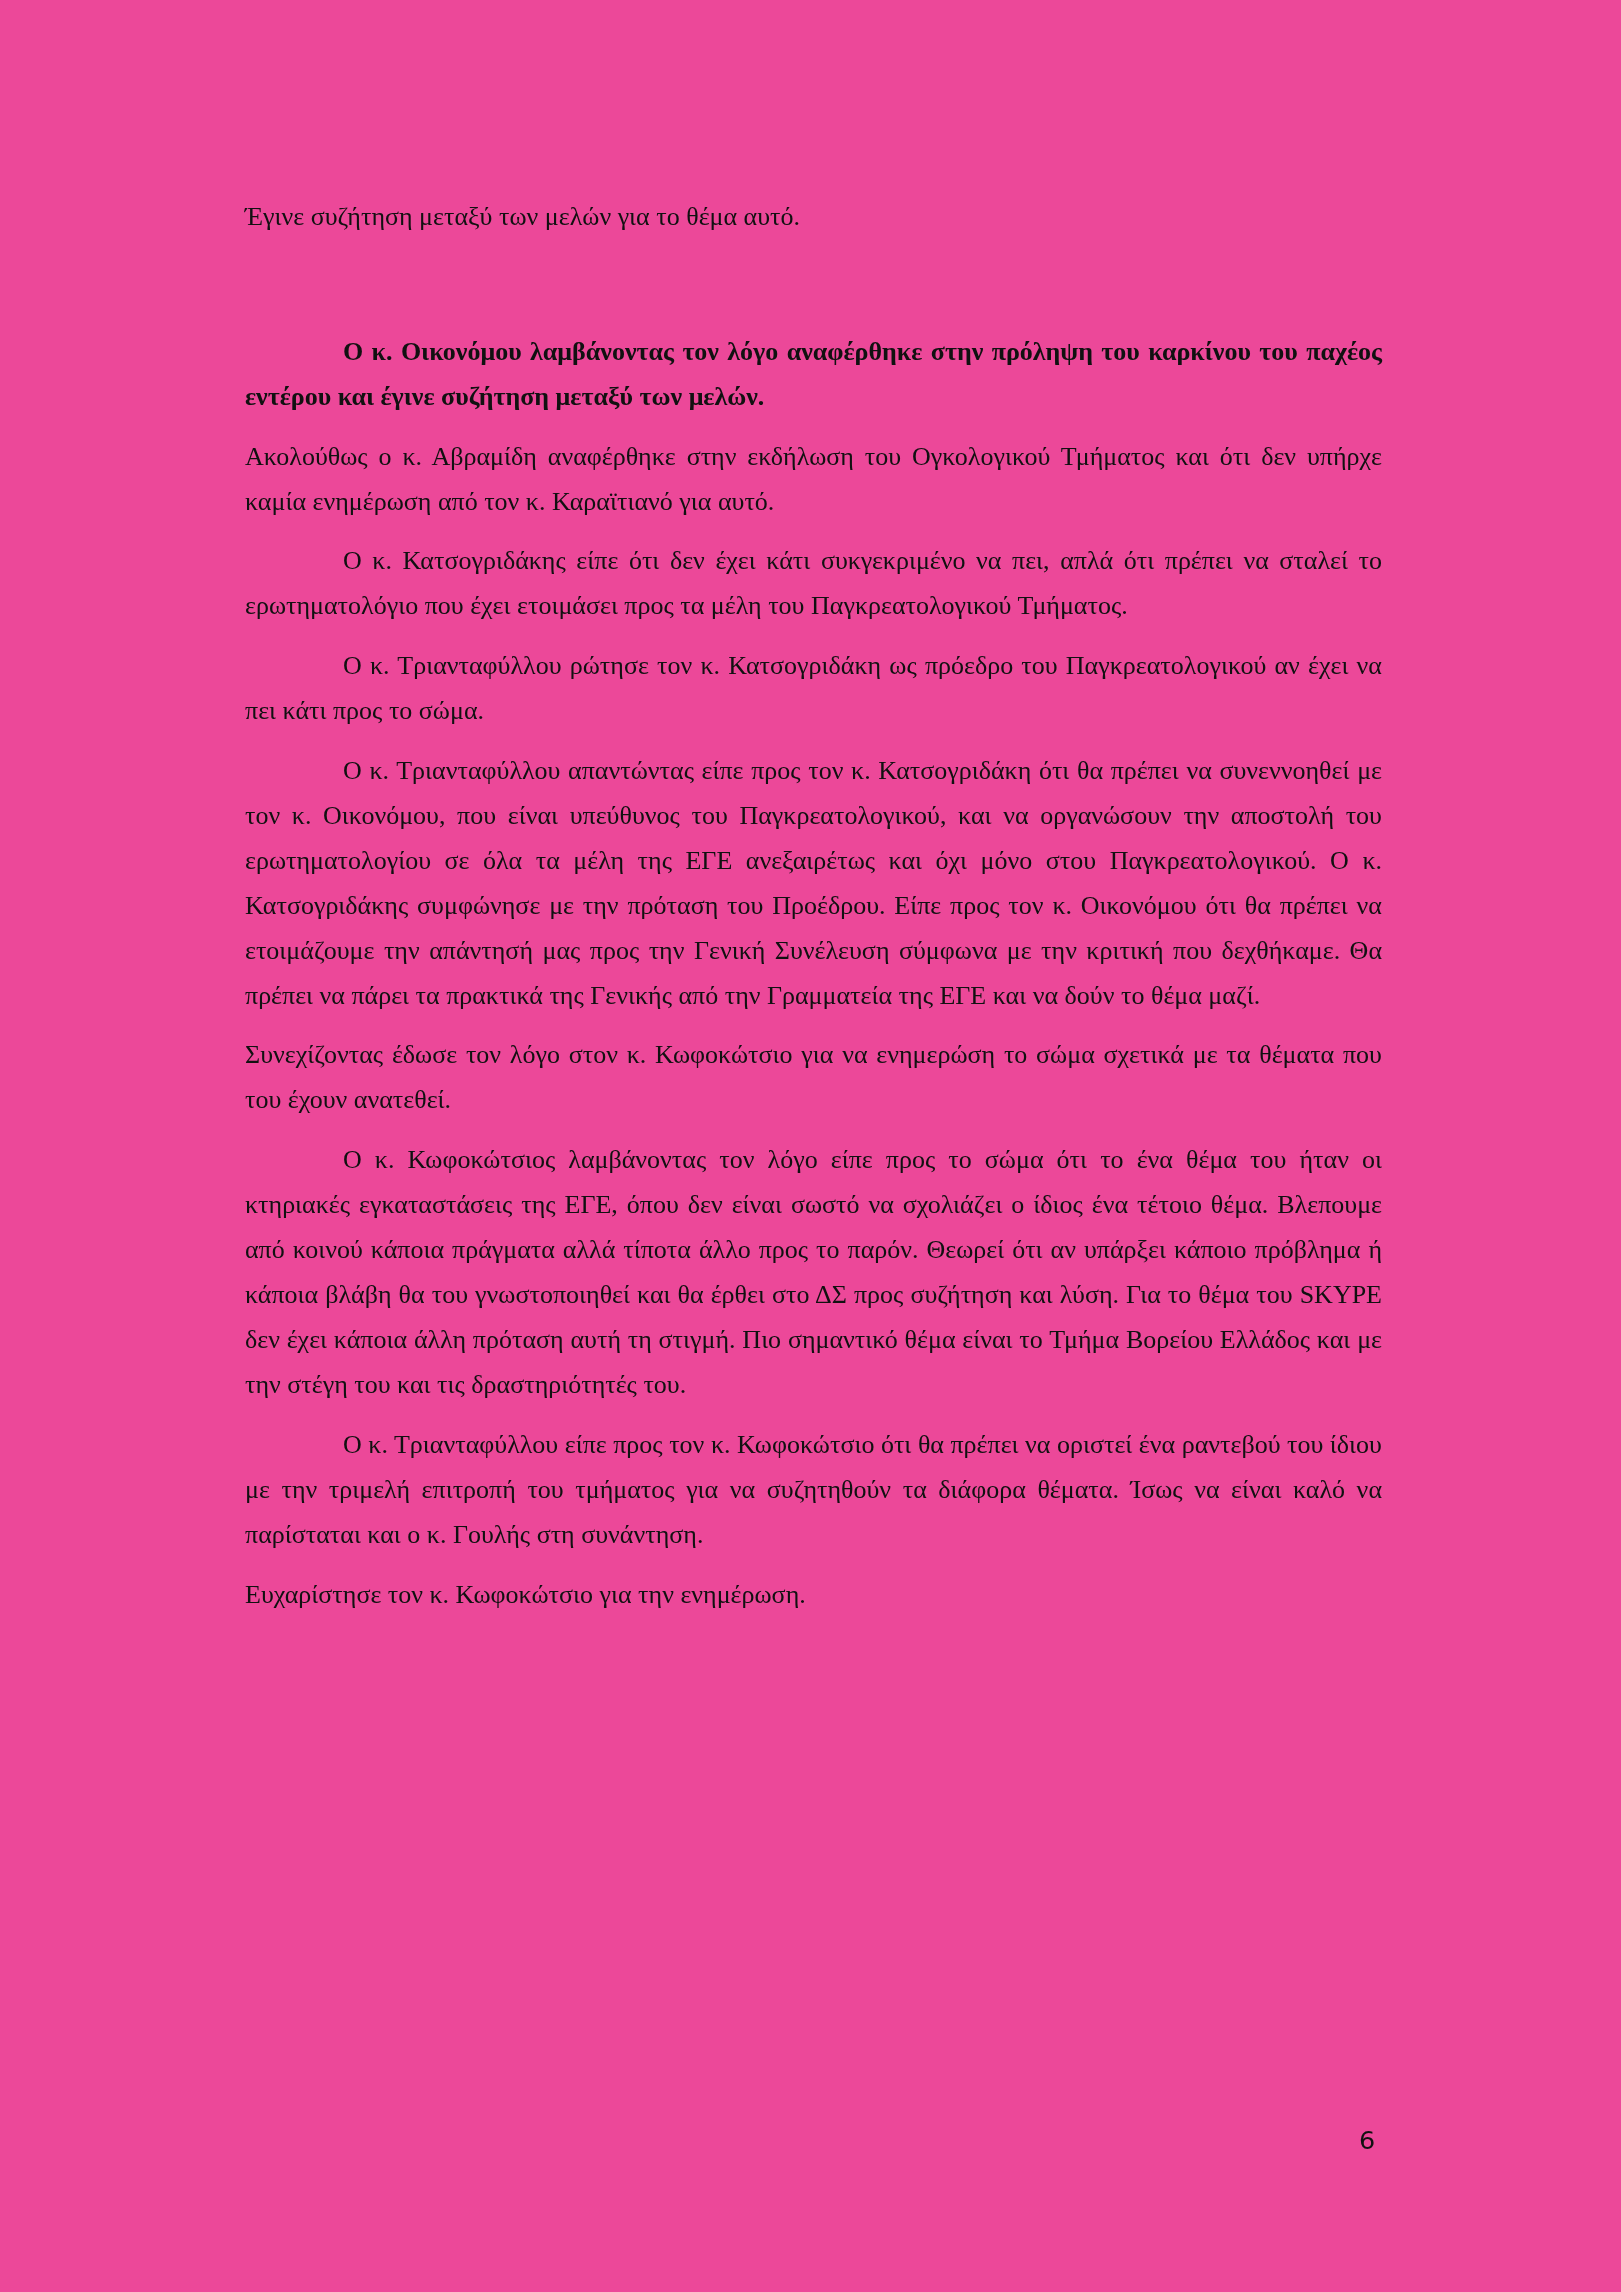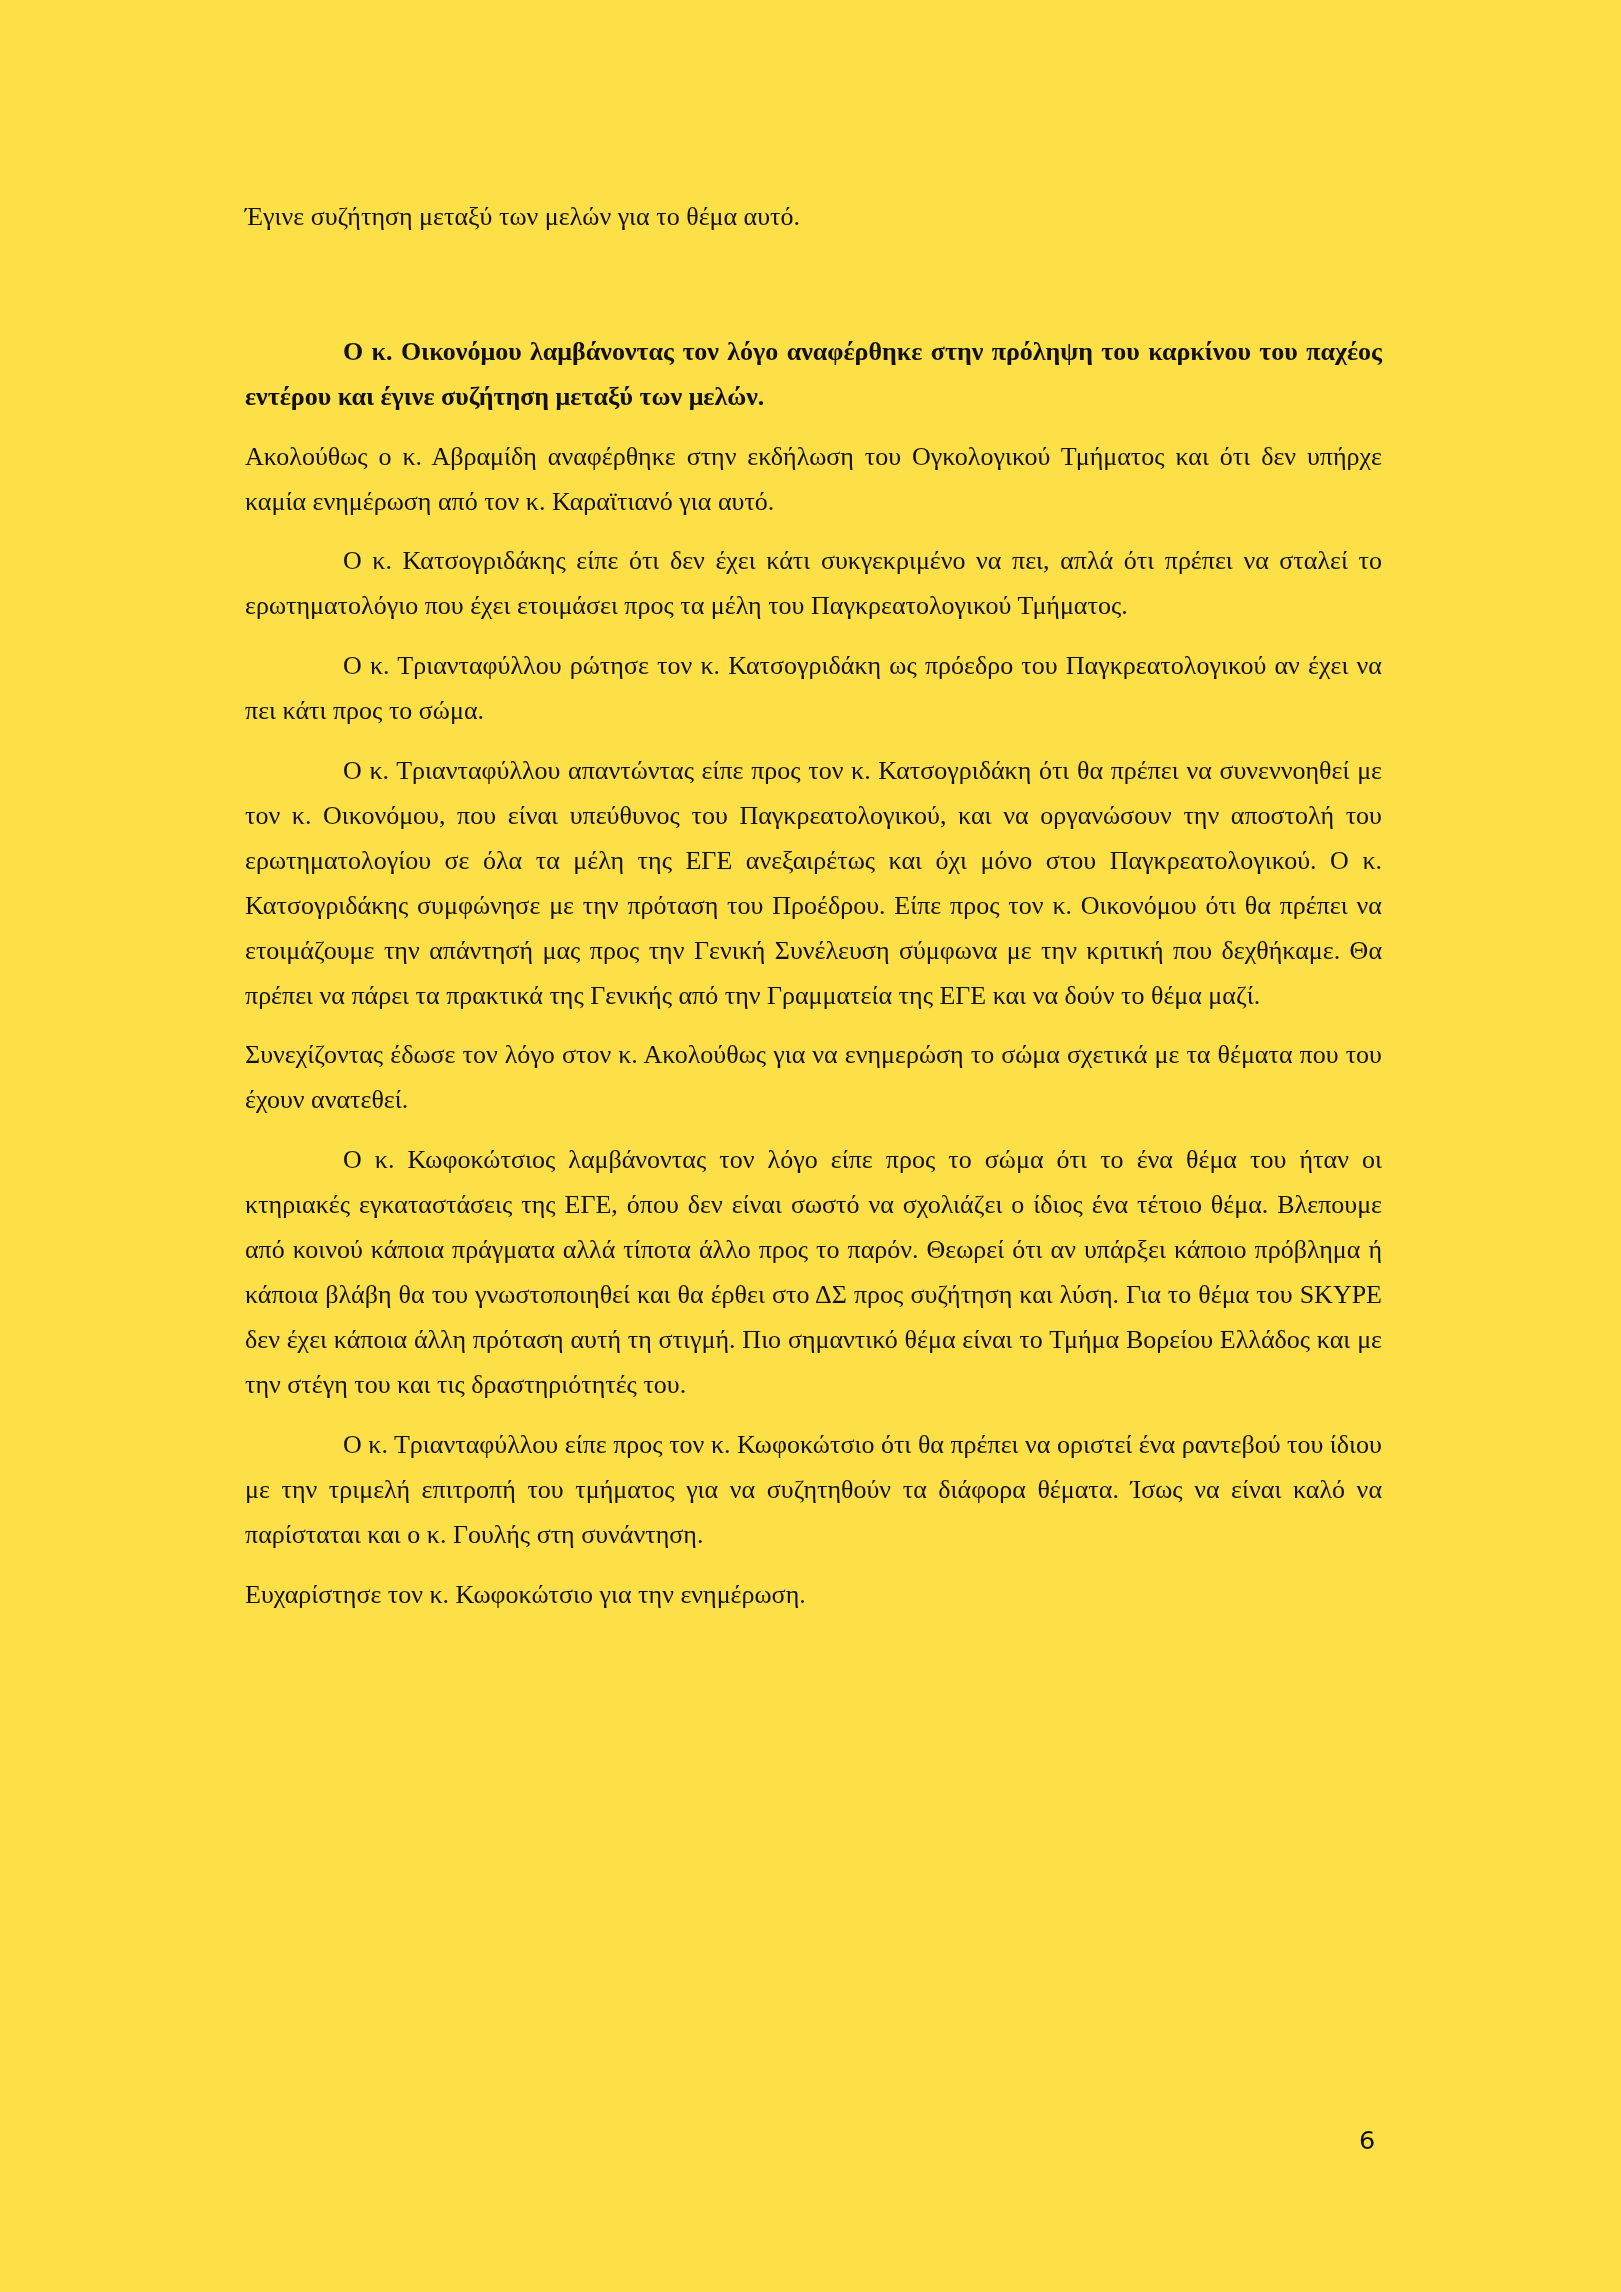--- a/index.html
+++ b/index.html
@@ -1,19 +1,19 @@
 <!DOCTYPE html>
 <html><head>
 <meta charset="utf-8">
 <style>
   html, body { margin: 0; padding: 0; background: #ffffff; }
   body { width: 1621px; height: 2293px; position: relative; overflow: hidden; }
   .page {
     position: absolute; left: 0; top: 0; width: 1621px; height: 2293px;
-    background: #fde047;
+    background: #ec4899;
   }
   .body-text {
     position: absolute; left: 245px; top: 194px; width: 1137px;
     font-family: "Liberation Serif", "DejaVu Serif", serif;
     font-size: 26px; line-height: 45px; color: #111111;
   }
   .para { margin: 0; text-align: justify; }
   .para.indent { text-indent: 98px; }
   .gap-s { margin-top: 14.7px; }
   .gap-l { margin-top: 90px; font-weight: bold; }
@@ -27,20 +27,20 @@
 <body>
 
 <div class="page">
   <div class="body-text">
     <p class="para">Έγινε συζήτηση μεταξύ των μελών για το θέμα αυτό.</p>
     <p class="para indent gap-l">Ο κ. Οικονόμου λαμβάνοντας τον λόγο αναφέρθηκε στην πρόληψη του καρκίνου του παχέος εντέρου και έγινε συζήτηση μεταξύ των μελών.</p>
     <p class="para gap-s">Ακολούθως ο κ. Αβραμίδη αναφέρθηκε στην εκδήλωση του Ογκολογικού Τμήματος και ότι δεν υπήρχε καμία ενημέρωση από τον κ. Καραϊτιανό για αυτό.</p>
     <p class="para indent gap-s">Ο κ. Κατσογριδάκης είπε ότι δεν έχει κάτι συκγεκριμένο να πει, απλά ότι πρέπει να σταλεί το ερωτηματολόγιο που έχει ετοιμάσει προς τα μέλη του Παγκρεατολογικού Τμήματος.</p>
     <p class="para indent gap-s">Ο κ. Τριανταφύλλου ρώτησε τον κ. Κατσογριδάκη ως πρόεδρο του Παγκρεατολογικού αν έχει να πει κάτι προς το σώμα.</p>
     <p class="para indent gap-s">Ο κ. Τριανταφύλλου απαντώντας είπε προς τον κ. Κατσογριδάκη ότι θα πρέπει να συνεννοηθεί με τον κ. Οικονόμου, που είναι υπεύθυνος του Παγκρεατολογικού, και να οργανώσουν την αποστολή του ερωτηματολογίου σε όλα τα μέλη της ΕΓΕ ανεξαιρέτως και όχι μόνο στου Παγκρεατολογικού. Ο κ. Κατσογριδάκης συμφώνησε με την πρόταση του Προέδρου. Είπε προς τον κ. Οικονόμου ότι θα πρέπει να ετοιμάζουμε την απάντησή μας προς την Γενική Συνέλευση σύμφωνα με την κριτική που δεχθήκαμε. Θα πρέπει να πάρει τα πρακτικά της Γενικής από την Γραμματεία της ΕΓΕ και να δούν το θέμα μαζί.</p>
-    <p class="para gap-s">Συνεχίζοντας έδωσε τον λόγο στον κ. Ακολούθως για να ενημερώση το σώμα σχετικά με τα θέματα που του έχουν ανατεθεί.</p>
+    <p class="para gap-s">Συνεχίζοντας έδωσε τον λόγο στον κ. Κωφοκώτσιο για να ενημερώση το σώμα σχετικά με τα θέματα που του έχουν ανατεθεί.</p>
     <p class="para indent gap-s">Ο κ. Κωφοκώτσιος λαμβάνοντας τον λόγο είπε προς το σώμα ότι το ένα θέμα του ήταν οι κτηριακές εγκαταστάσεις της ΕΓΕ, όπου δεν είναι σωστό να σχολιάζει ο ίδιος ένα τέτοιο θέμα. Βλεπουμε από κοινού κάποια πράγματα αλλά τίποτα άλλο προς το παρόν. Θεωρεί ότι αν υπάρξει κάποιο πρόβλημα ή κάποια βλάβη θα του γνωστοποιηθεί και θα έρθει στο ΔΣ προς συζήτηση και λύση. Για το θέμα του SKYPE δεν έχει κάποια άλλη πρόταση αυτή τη στιγμή. Πιο σημαντικό θέμα είναι το Τμήμα Βορείου Ελλάδος και με την στέγη του και τις δραστηριότητές του.</p>
     <p class="para indent gap-s">Ο κ. Τριανταφύλλου είπε προς τον κ. Κωφοκώτσιο ότι θα πρέπει να οριστεί ένα ραντεβού του ίδιου με την τριμελή επιτροπή του τμήματος για να συζητηθούν τα διάφορα θέματα. Ίσως να είναι καλό να παρίσταται και ο κ. Γουλής στη συνάντηση.</p>
     <p class="para gap-s">Ευχαρίστησε τον κ. Κωφοκώτσιο για την ενημέρωση.</p>
   </div>
   <div class="page-number">6</div>
 </div>
 
 
 </body></html>

